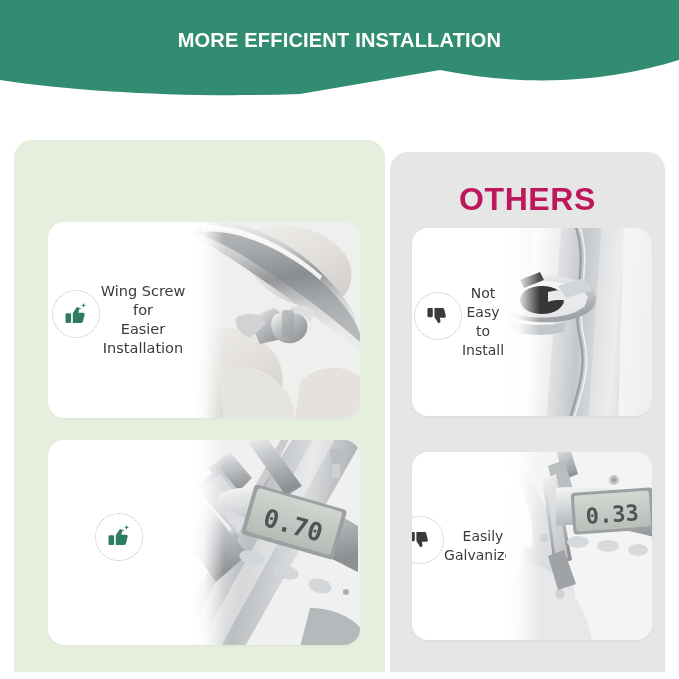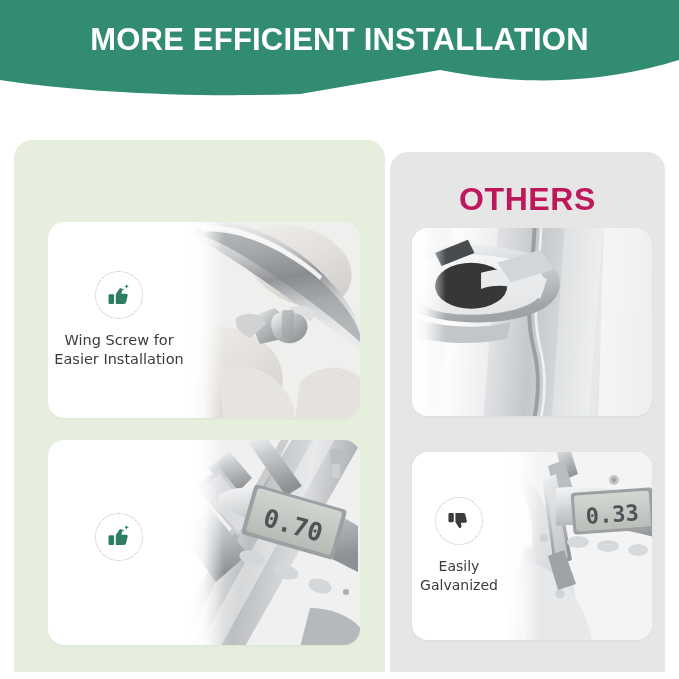--- a/index.html
+++ b/index.html
@@ -31,21 +31,21 @@
   }
   .banner-svg { display: block; width: 679px; height: 102px; }
   .banner-title {
     position: absolute;
     left: 0; top: 20px;
     width: 679px;
     text-align: center;
     color: #ffffff;
     font-family: "Liberation Sans", "DejaVu Sans", sans-serif;
     font-weight: bold;
-    font-size: 31px;
+    font-size: 20px;
     letter-spacing: 0.2px;
     line-height: 40px;
     white-space: nowrap;
     -webkit-font-smoothing: antialiased;
   }
 
   
   .panel {
     position: absolute;
     border-radius: 18px;
@@ -87,21 +87,21 @@
     box-shadow: 0 1px 3px rgba(0,0,0,0.045);
   }
   .card-ours-1 { left: 48px;  top: 222px; width: 312px; height: 196px; }
   .card-ours-2 { left: 48px;  top: 440px; width: 312px; height: 205px; }
   .card-others-1 { left: 412px; top: 228px; width: 240px; height: 188px; }
   .card-others-2 { left: 412px; top: 452px; width: 240px; height: 188px; }
 
   .card-text {
     flex: 0 0 auto;
     display: flex;
-    flex-direction: column;
+    flex-direction: row;
     align-items: center;
     justify-content: center;
     padding: 6px 4px;
   }
   .card-ours-1 .card-text,
   .card-ours-2 .card-text { width: 142px; }
   .card-others-1 .card-text,
   .card-others-2 .card-text { width: 94px; }
 
   .badge {
@@ -280,20 +280,30 @@
       </svg>
       <div class="fade-left"></div>
     </div>
   </div>
 
   <div class="panel panel-others">
     <div class="panel-heading heading-others">OTHERS</div>
   </div>
 
   <div class="card card-others-1">
+    <div class="card-text">
+      <div class="badge">
+        <svg width="26" height="26" viewBox="0 0 32 32" aria-hidden="true">
+          <rect x="3" y="6" width="6.6" height="11.5" rx="1.4" fill="#3B3B3B"></rect>
+          <path d="M11.6,6 h9.6 a2.6,2.6 0 0 1 2.56,2.0 l1.85,7.6 a2.1,2.1 0 0 1 -2.04,2.6 h-5.3 l0.78,3.6 a2.5,2.5 0 0 1 -1.7,2.95 a1.25,1.25 0 0 1 -1.48,-0.62 L12.3,18.6 a3,3 0 0 1 -0.7,-1.9 Z" fill="#3B3B3B"></path>
+        </svg>
+      </div>
+      <div class="card-label">Not Easy
+to Install</div>
+    </div>
     <div class="card-photo">
       <svg viewBox="0 0 146 188" preserveAspectRatio="xMidYMid slice" aria-hidden="true">
         <defs>
           <linearGradient id="thinDuctG" x1="0" y1="0" x2="1" y2="0.1">
             <stop offset="0%" stop-color="#e4e5e7"></stop>
             <stop offset="26%" stop-color="#fafafb"></stop>
             <stop offset="56%" stop-color="#c4c7ca"></stop>
             <stop offset="82%" stop-color="#e7e9ea"></stop>
             <stop offset="100%" stop-color="#aeb1b4"></stop>
           </linearGradient>

